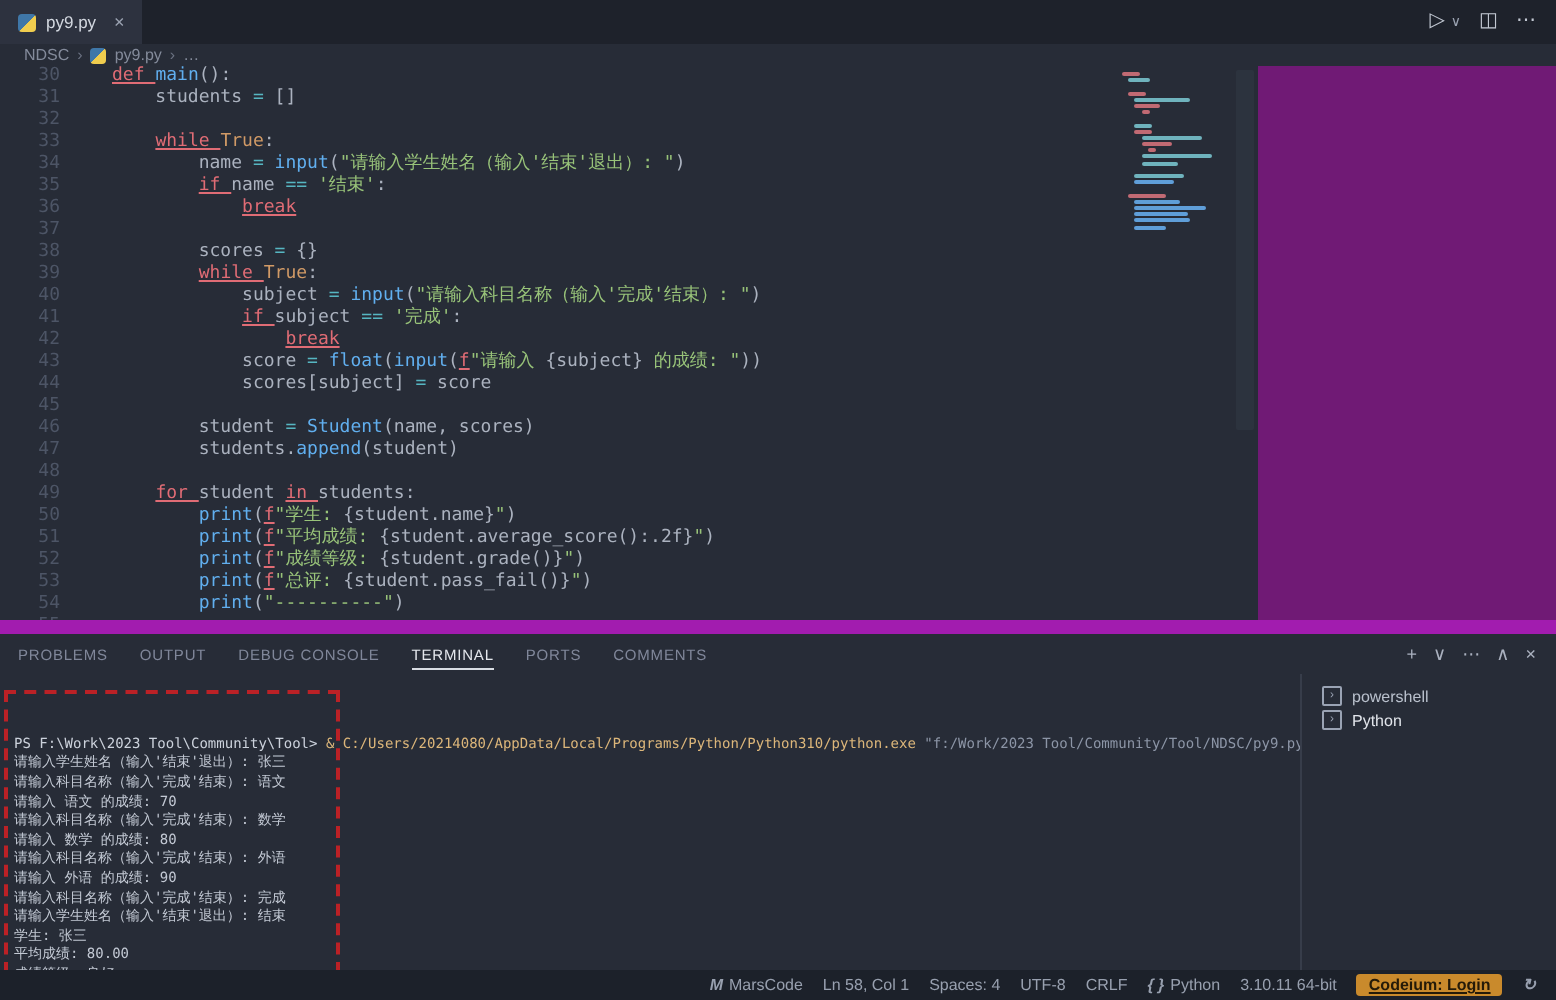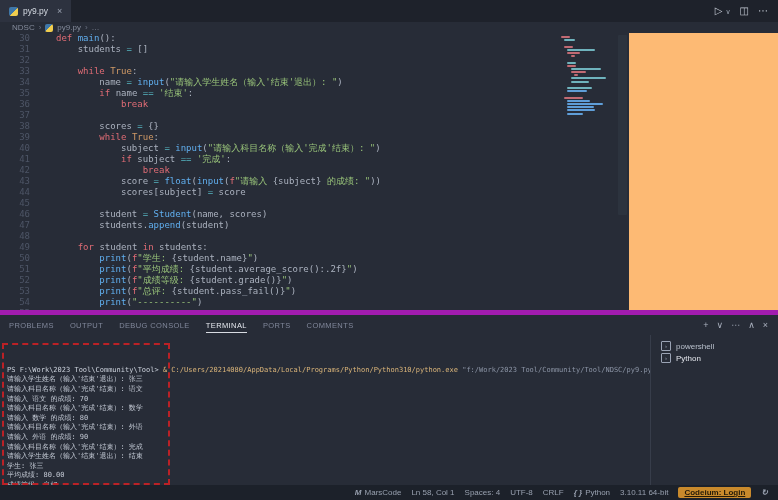--- a/index.html
+++ b/index.html
@@ -1,16 +1,16 @@
 <!DOCTYPE html>
 <html><head>
 <meta charset="utf-8">
 <style>
   html,body{margin:0;padding:0;background:#14161c;}
-  .window{position:relative;width:778px;height:500px;background:#fdba74;overflow:hidden;
+  .window{position:relative;width:778px;height:500px;background:#701a75;overflow:hidden;
           font-family:"Liberation Sans",sans-serif;color:#abb2bf;}
 
   
   .tabbar{position:absolute;left:0;top:0;width:778px;height:22px;background:#1e222b;display:flex;align-items:stretch;}
   .tab{display:flex;align-items:center;gap:5px;padding:0 9px;background:#2d323f;color:#d3d8e0;font-size:8.5px;}
   .pyico{width:9px;height:9px;border-radius:2px;display:inline-block;
          background:linear-gradient(135deg,#3f77a8 50%,#f0cd4e 50%);}
   .pyico.small{width:8px;height:8px;}
   .tabclose{color:#9aa2b1;font-size:9px;margin-left:4px;cursor:pointer;}
   .editor-actions{position:absolute;right:10px;top:0;height:22px;display:flex;align-items:center;gap:9px;color:#c2c8d2;font-size:10px;}
@@ -23,28 +23,28 @@
   .bsep{color:#6a7181;}
 
   
   .editor{position:absolute;left:0;top:33px;width:629px;height:277px;overflow:hidden;background:#272c37;}
   .gutter{position:absolute;left:0;top:0;width:44px;text-align:right;padding-right:0;
           font-family:"DejaVu Sans Mono",monospace;font-size:9px;line-height:11px;color:#4d5566;}
   .ln{height:11px;padding-right:14px;}
   .codepane{position:absolute;left:56px;top:0;right:80px;font-family:"DejaVu Sans Mono",monospace;
             font-size:9px;line-height:11px;white-space:pre;overflow:hidden;}
   .cl{height:11px;}
-  .tok-kw{color:#e06c75;} .tok-fn{color:#61afef;} .tok-str{color:#98c379;}
+  .tok-kw{color:#e06c75;text-decoration:underline;} .tok-fn{color:#61afef;} .tok-str{color:#98c379;}
   .tok-op{color:#56b6c2;} .tok-pl{color:#abb2bf;} .tok-const{color:#d19a66;}
   .minimap{position:absolute;right:16px;top:3px;width:52px;}
   .mbar{height:2px;margin-bottom:1.2px;border-radius:1px;}
   .scrollbar{position:absolute;right:2px;top:2px;width:9px;height:180px;background:#343b48;opacity:.45;border-radius:1px;}
 
   
-  .panel{position:absolute;left:0;top:310px;width:778px;height:175px;background:#272c37;border-top:5px solid #a21caf;box-sizing:border-box;}
+  .panel{position:absolute;left:0;top:310px;width:778px;height:175px;background:#272c37;border-top:7px solid #a21caf;box-sizing:border-box;}
   .panel-header{position:relative;height:20px;display:flex;align-items:center;padding-left:9px;}
   .ptab{font-size:7.5px;letter-spacing:.4px;color:#80879a;margin-right:16px;padding:3px 0 2px 0;cursor:pointer;}
   .ptab.active{color:#e4e7ed;border-bottom:1px solid #d8dce2;}
   .panel-actions{position:absolute;right:10px;top:0;height:20px;display:flex;align-items:center;gap:8px;color:#aab1bf;font-size:9px;}
   .pact{cursor:pointer;line-height:1;}
   .panel-body{position:relative;height:154px;display:flex;}
   .terminal{position:relative;width:650px;padding:2px 0 0 7px;box-sizing:border-box;overflow:hidden;
             font-family:"DejaVu Sans Mono",monospace;font-size:7px;line-height:9.6px;white-space:pre;color:#c3c9d4;}
   .tl{height:9.6px;}
   .tseg-prompt{color:#ccd2dc;margin-top:24px;} .tseg-cmd{color:#dcb67a;} .tseg-cmdstr{color:#8c95a6;} .tseg-out{color:#c3c9d4;margin-top:24px;}

